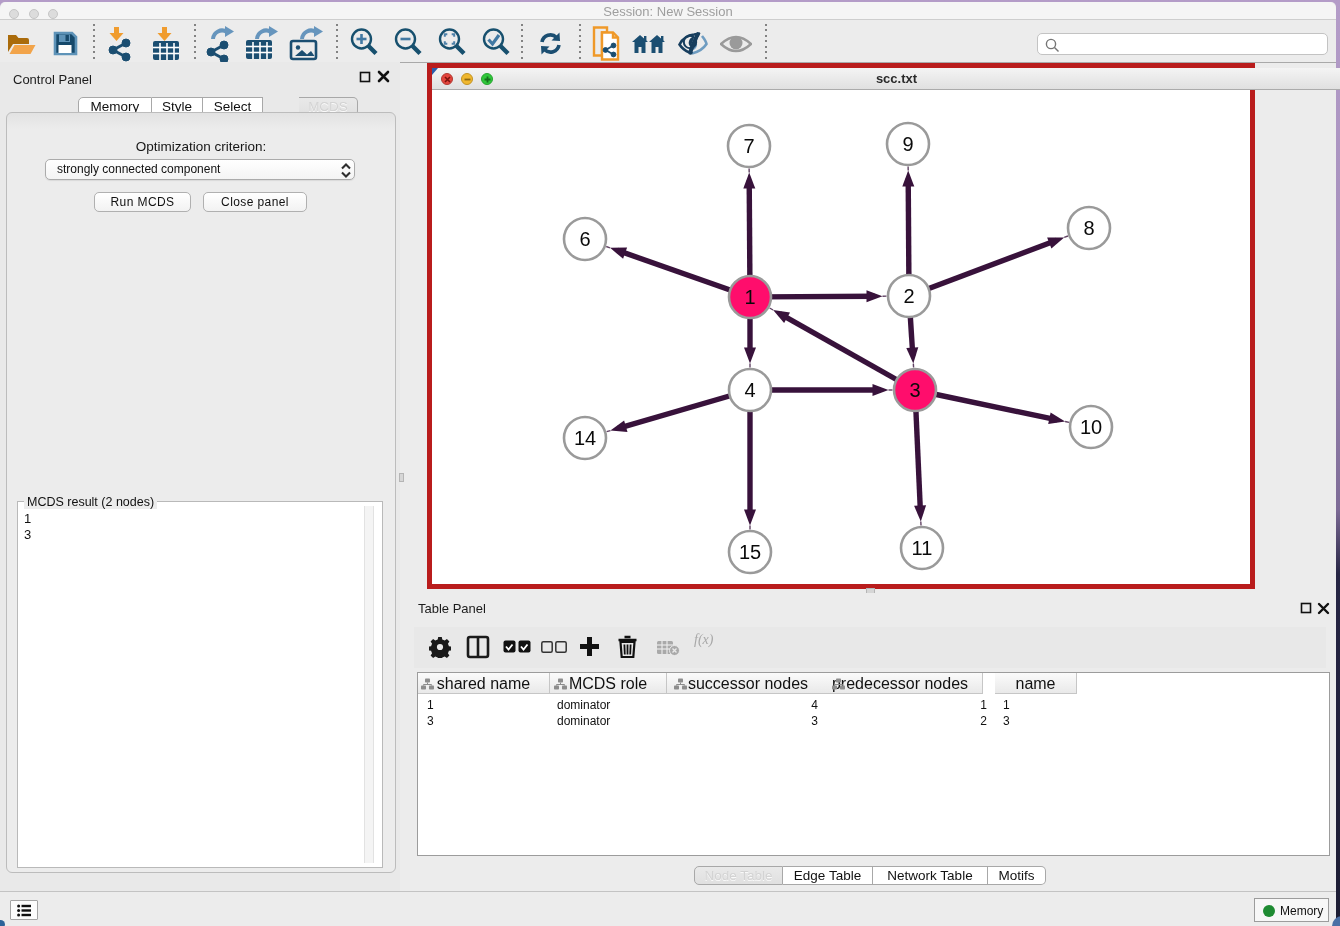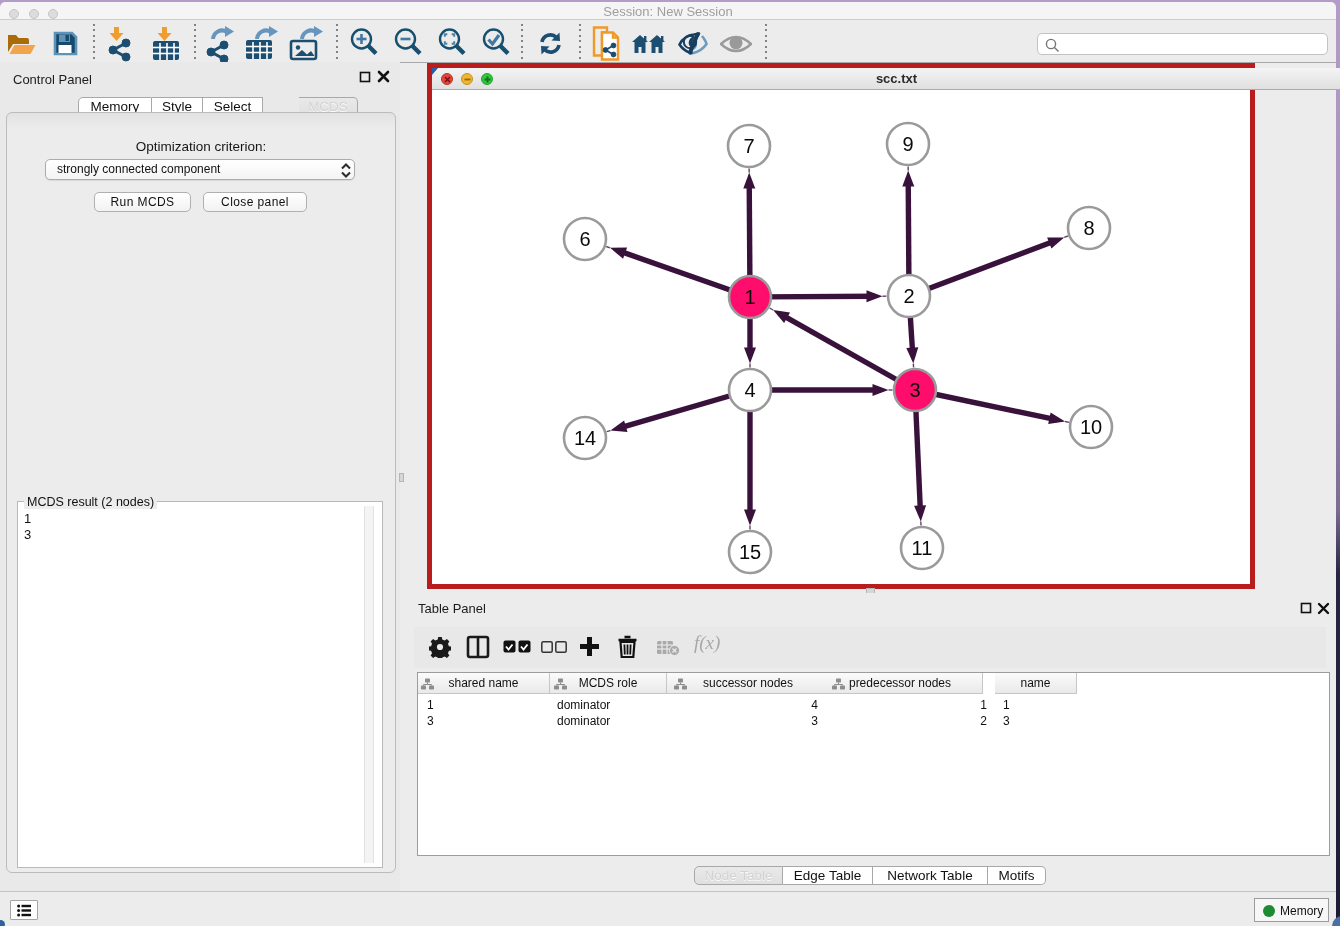--- a/index.html
+++ b/index.html
@@ -34,21 +34,21 @@
 
 #netframe{position:absolute;left:404px;top:63px;width:828px;height:526px;border:5px solid #b91c1c;background:#fff;margin-left:23px;}
 #nettitle{position:absolute;left:0;top:0;width:929px;height:22px;background:linear-gradient(#f4f4f4,#e0e0e0);border-bottom:1px solid #ababab;}
 #nettitle .t{position:absolute;width:100%;text-align:center;top:3px;font-size:13px;font-weight:bold;color:#2a2a2a;}
 .mac{position:absolute;top:5px;width:12px;height:12px;border-radius:50%;}
 
 #tpanel{position:absolute;left:404px;top:593px;width:932px;height:298px;background:#ececec;}
 #tpanel .hdr{position:absolute;left:14px;top:8px;font-size:13px;color:#1c1c1c;}
 #ttools{position:absolute;left:10px;top:34px;width:912px;height:41px;background:#e8e8e8;}
 #tbox{position:absolute;left:13px;top:79px;width:913px;height:184px;background:#fff;border:1px solid #9c9c9c;}
-.thead{position:absolute;top:0;height:21px;background:linear-gradient(#fbfbfb,#e9e9e9);border-right:1px solid #c6c6c6;border-bottom:1px solid #c6c6c6;font-size:12px;color:#111;text-align:center;line-height:21px;}
+.thead{position:absolute;top:0;height:21px;background:linear-gradient(#fbfbfb,#e9e9e9);border-right:1px solid #c6c6c6;border-bottom:1px solid #c6c6c6;font-size:16px;color:#111;text-align:center;line-height:21px;}
 .tcell{position:absolute;font-size:12px;color:#111;height:16px;line-height:16px;}
 
 #btabs{position:absolute;left:0;top:273px;width:932px;display:flex;justify-content:center;}
 
 #statusbar{position:absolute;left:0;top:891px;width:1336px;height:16px;background:#ececec;border-top:1px solid #c3c3c3;}
 #membtn{position:absolute;left:1254px;top:6px;width:75px;height:24px;background:#f7f7f7;border:1px solid #9c9c9c;font-size:12px;color:#111;}
 #listbtn{position:absolute;left:10px;top:8px;width:28px;height:20px;background:#fdfdfd;border:1px solid #a5a5a5;border-radius:1px;}
 </style>
 </head>
 <body>
@@ -393,21 +393,21 @@
       <g stroke="#e9e9e9" stroke-width="1.2">
         <line x1="1" y1="5" x2="17" y2="5"></line>
           <line x1="1" y1="9" x2="17" y2="9"></line>
         <line x1="6" y1="1" x2="6" y2="14"></line>
           <line x1="11" y1="1" x2="11" y2="14"></line>
       </g>
       <circle cx="18.5" cy="10.5" r="5" fill="#a9a9a9" stroke="#e9e9e9" stroke-width="1"></circle>
       <path d="M16.5 8.5 l4 4 M20.5 8.5 l-4 4" stroke="#e9e9e9" stroke-width="1.4"></path>
     </svg>
 
-    <div class="abs" style="left:280px;top:5px;font-family:'Liberation Serif',serif;font-style:italic;font-size:19px;color:#a8a8a8;">f(x)</div>
+    <div class="abs" style="left:280px;top:5px;font-family:'Liberation Serif',serif;font-style:italic;font-size:14px;color:#a8a8a8;">f(x)</div>
   </div>
   <div id="tbox">
     <div class="thead" style="left:0;width:132px;"><span class="hicon"></span>shared name</div>
     <div class="thead" style="left:132px;width:117px;">MCDS role</div>
     <div class="thead" style="left:249px;width:163px;">successor nodes</div>
     <div class="thead" style="left:400px;width:165px;">predecessor nodes</div>
     <div class="thead" style="left:577px;width:82px;border-right:1px solid #c6c6c6;">name</div>
     <svg class="abs" style="left:3px;top:5px;" width="13" height="12" viewBox="0 0 13 12">
         <g fill="#8d8d8d">
           <rect x="4" y="0.5" width="5" height="4" rx="0.8"></rect>

